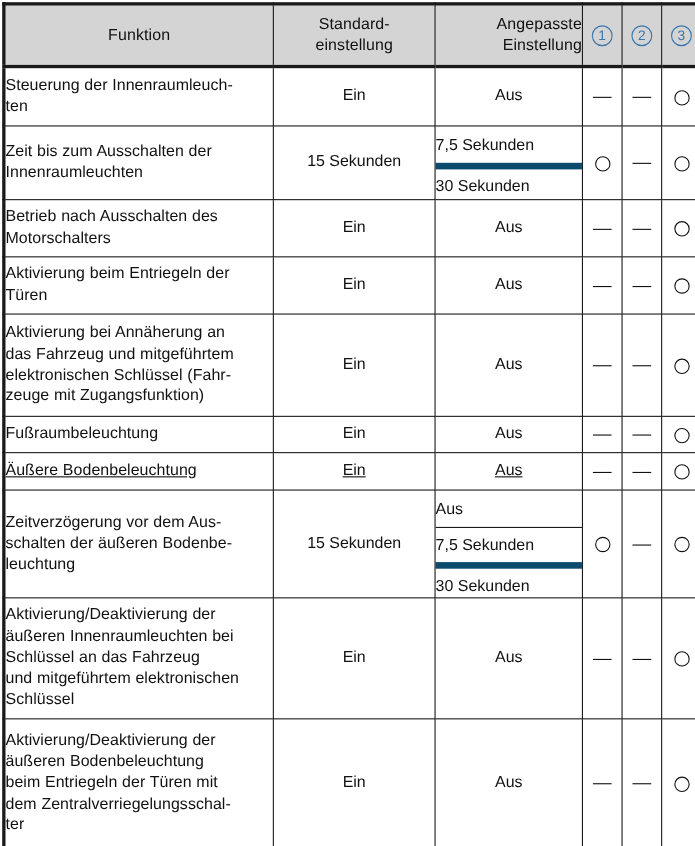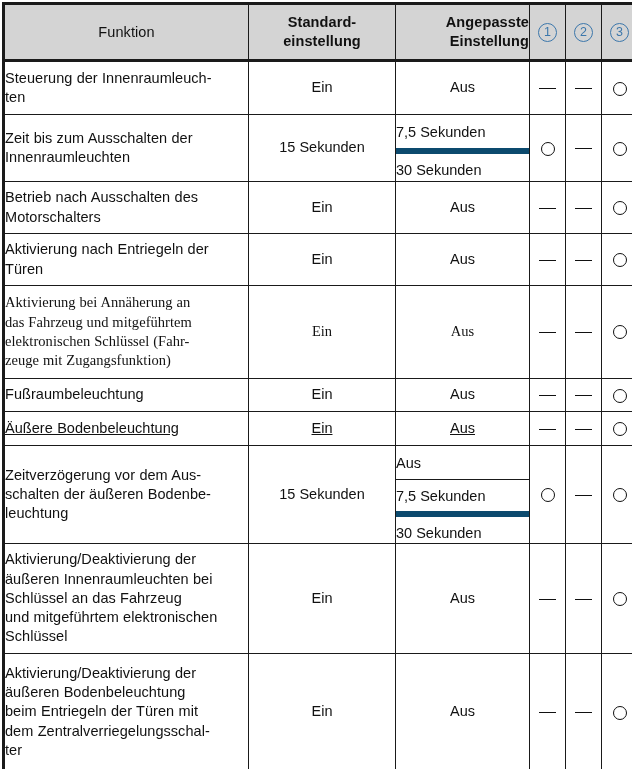--- a/index.html
+++ b/index.html
@@ -49,21 +49,21 @@
     font-size: 14.5px;
     text-align: center;
     line-height: 1.28;
     letter-spacing: 0.1px;
   }
   th.col-func { width: 243px; }
   th.col-std  { width: 146px; }
   th.col-cust { width: 133px; text-align: right; }
   th.sym      { width: 35px; }
 
-  .hdr-two-line { display: block; font-weight: bold; }
+  .hdr-two-line { display: block; }
 
   .circled-num {
     display: inline-block;
     width: 19px;
     height: 19px;
     line-height: 17px;
     border: 1.4px solid #3c77ab;
     border-radius: 50%;
     color: #3c77ab;
     font-size: 12.5px;
@@ -121,21 +121,21 @@
     height: 0;
     border-top: 1.5px solid #111111;
     vertical-align: middle;
   }
 
   
   tr.r1 td { height: 52px; }
   tr.r2 td { height: 66px; }
   tr.r3 td { height: 51px; }
   tr.r4 td { height: 51px; }
-  tr.r5 td { height: 92px; font-family: Liberation Serif, serif; }
+  tr.r5 td { height: 92px; }
   tr.r6 td { height: 32px; }
   tr.r7 td { height: 33px; text-decoration: underline; }
   tr.r8 td { height: 97px; }
   tr.r9 td { height: 109px; }
   tr.r10 td { height: 116px; }
 
   tr.r2 .subrow { height: 32px; line-height: 32px; }
   tr.r8 .subrow { height: 32px; line-height: 32px; }
 </style>
 </head>
@@ -203,21 +203,21 @@
         </td>
         <td class="center">Ein</td>
         <td class="center">Aus</td>
         <td class="sym-cell"><span class="mark-dash"></span></td>
         <td class="sym-cell"><span class="mark-dash"></span></td>
         <td class="sym-cell"><span class="mark-circle"></span></td>
       </tr>
 
       <tr class="r4">
         <td class="func">
-          <span class="lines">Aktivierung nach Entriegeln der</span>
+          <span class="lines">Aktivierung beim Entriegeln der</span>
           <span class="lines">Türen</span>
         </td>
         <td class="center">Ein</td>
         <td class="center">Aus</td>
         <td class="sym-cell"><span class="mark-dash"></span></td>
         <td class="sym-cell"><span class="mark-dash"></span></td>
         <td class="sym-cell"><span class="mark-circle"></span></td>
       </tr>
 
       <tr class="r5">

